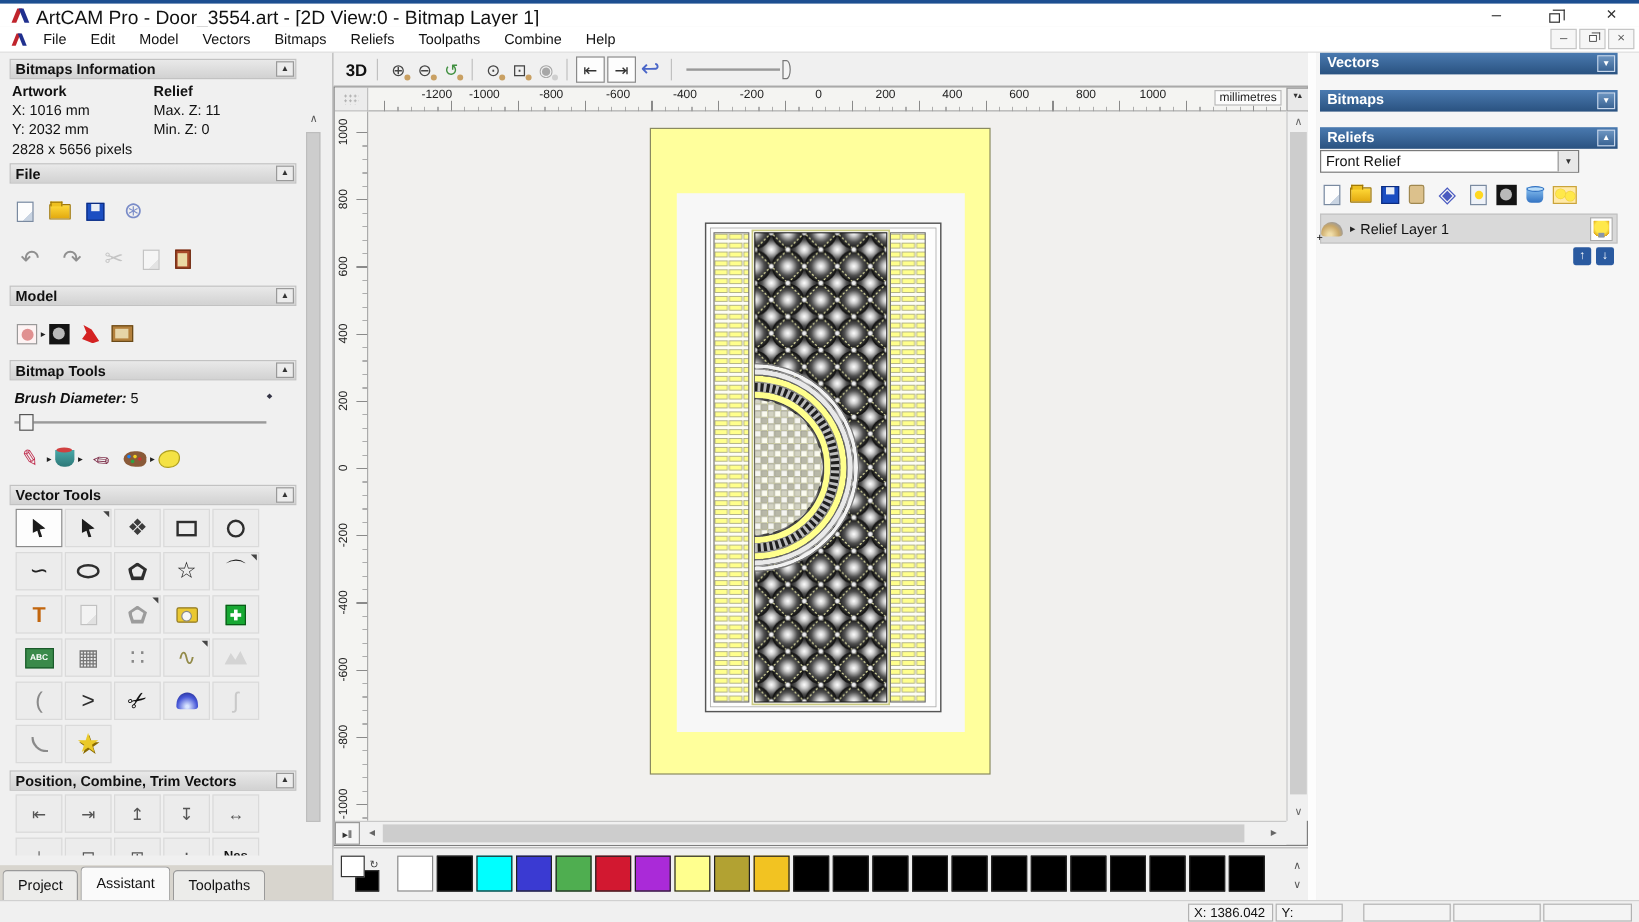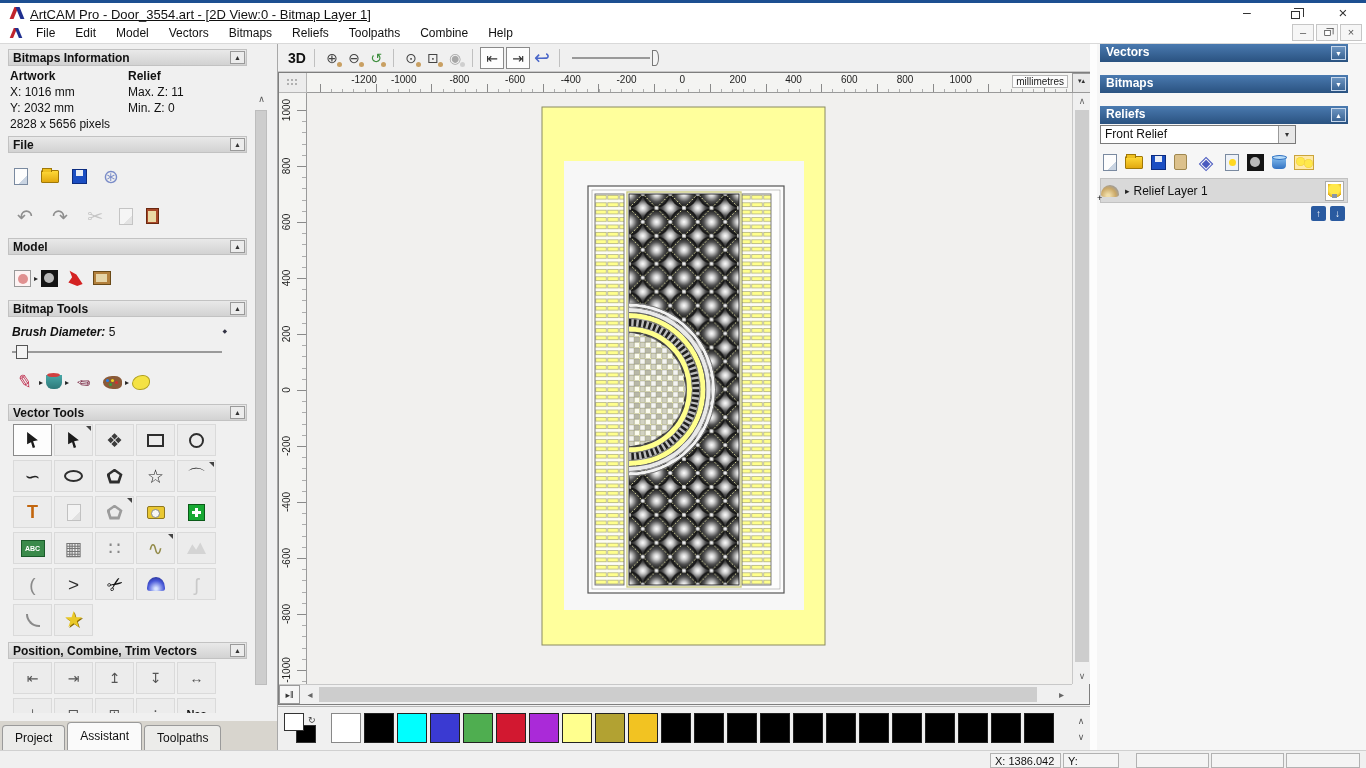--- a/index.html
+++ b/index.html
@@ -3,21 +3,21 @@
 <meta charset="utf-8">
 <style>
   html,body{margin:0;padding:0;width:1366px;height:768px;overflow:hidden;
     font-family:"Liberation Sans","DejaVu Sans",sans-serif;background:#f0f0f0;
     -webkit-font-smoothing:antialiased;}
   *{box-sizing:border-box;}
   .abs{position:absolute;}
 
   
   #titlebar{left:0;top:0;width:1366px;height:22px;background:#ffffff;border-top:3px solid #1d4f91;}
-  #title-text{position:absolute;left:30px;top:4px;font-size:13px;color:#111;white-space:nowrap;text-decoration:underline;}
+  #title-text{position:absolute;left:30px;top:4px;font-size:16px;color:#111;white-space:nowrap;}
   .artcam-logo{position:absolute;width:16px;height:14px;}
   .artcam-logo::before{content:'';position:absolute;left:3px;top:1px;width:4px;height:12px;background:#c0242c;transform:skewX(-22deg);}
   .artcam-logo::after{content:'';position:absolute;left:9px;top:1px;width:4px;height:12px;background:#20308f;transform:skewX(22deg);}
   #logo-main{left:9px;top:3px;}
   .wbtn{position:absolute;top:0;width:46px;height:19px;text-align:center;font-size:14px;color:#333;line-height:19px;}
   #wbtn-min{left:1224px;}
   #wbtn-restore{left:1272px;}
   .restore-box{display:inline-block;width:9px;height:8px;border:1px solid #333;position:relative;top:2px;background:#fff;}
   .restore-box::before{content:'';position:absolute;left:2px;top:-4px;width:9px;height:8px;border:1px solid #333;border-left:none;border-bottom:none;}
   #wbtn-close{left:1320px;font-size:15px;}
@@ -119,21 +119,21 @@
   
   #rgap{left:1090px;top:44px;width:7px;height:706px;background:#fdfdfd;}
   #rpanel{left:1097px;top:44px;width:269px;height:706px;background:#f6f6f6;}
   .rbar{position:absolute;left:3px;width:248px;height:18px;background:linear-gradient(#4a7ab0,#2a5280);
     color:#fff;font-size:12px;font-weight:bold;padding:1px 6px;}
   .rbar .rbtn{position:absolute;right:2px;top:1.5px;width:15px;height:14px;background:linear-gradient(#6c94c0,#3a6494);
     border:1px solid #c8d8ec;color:#fff;font-size:7px;text-align:center;line-height:13px;}
   #rbar-vectors{top:0;}
   #rbar-bitmaps{top:31px;}
   #rbar-reliefs{top:62px;}
-  #relief-combo{position:absolute;left:3px;top:81px;width:196px;height:19px;background:#fff;border:1px solid #7a7a7a;font-size:12px;color:#111;padding:1px 4px;}
+  #relief-combo{position:absolute;left:3px;top:81px;width:216px;height:19px;background:#fff;border:1px solid #7a7a7a;font-size:12px;color:#111;padding:1px 4px;}
   #relief-combo .cbtn{position:absolute;right:0;top:0;width:17px;height:17px;background:#e8e8e8;border-left:1px solid #9a9a9a;
     color:#333;font-size:8px;text-align:center;line-height:17px;}
   #relief-tools{position:absolute;left:6px;top:106px;width:248px;display:flex;align-items:center;gap:8px;height:24px;}
   #layer-row{position:absolute;left:3px;top:134px;width:248px;height:25px;background:#d9d9d9;border:1px solid #c2c2c2;display:flex;align-items:center;font-size:12px;color:#111;}
   #layer-row .expand{margin:0 4px 0 6px;font-size:9px;color:#222;}
   #bulb-btn{position:absolute;right:3px;top:2px;width:19px;height:20px;background:#fefefe;border:1px solid #aaa;display:flex;align-items:center;justify-content:center;}
   #layer-updown{position:absolute;left:3px;top:162px;width:248px;height:16px;}
   .udbtn{position:absolute;top:0;width:15px;height:15px;background:#2a5aa0;border-radius:2px;color:#fff;font-size:10px;text-align:center;line-height:15px;}
   #ud-up{right:22px;}
   #ud-dn{right:3px;}

